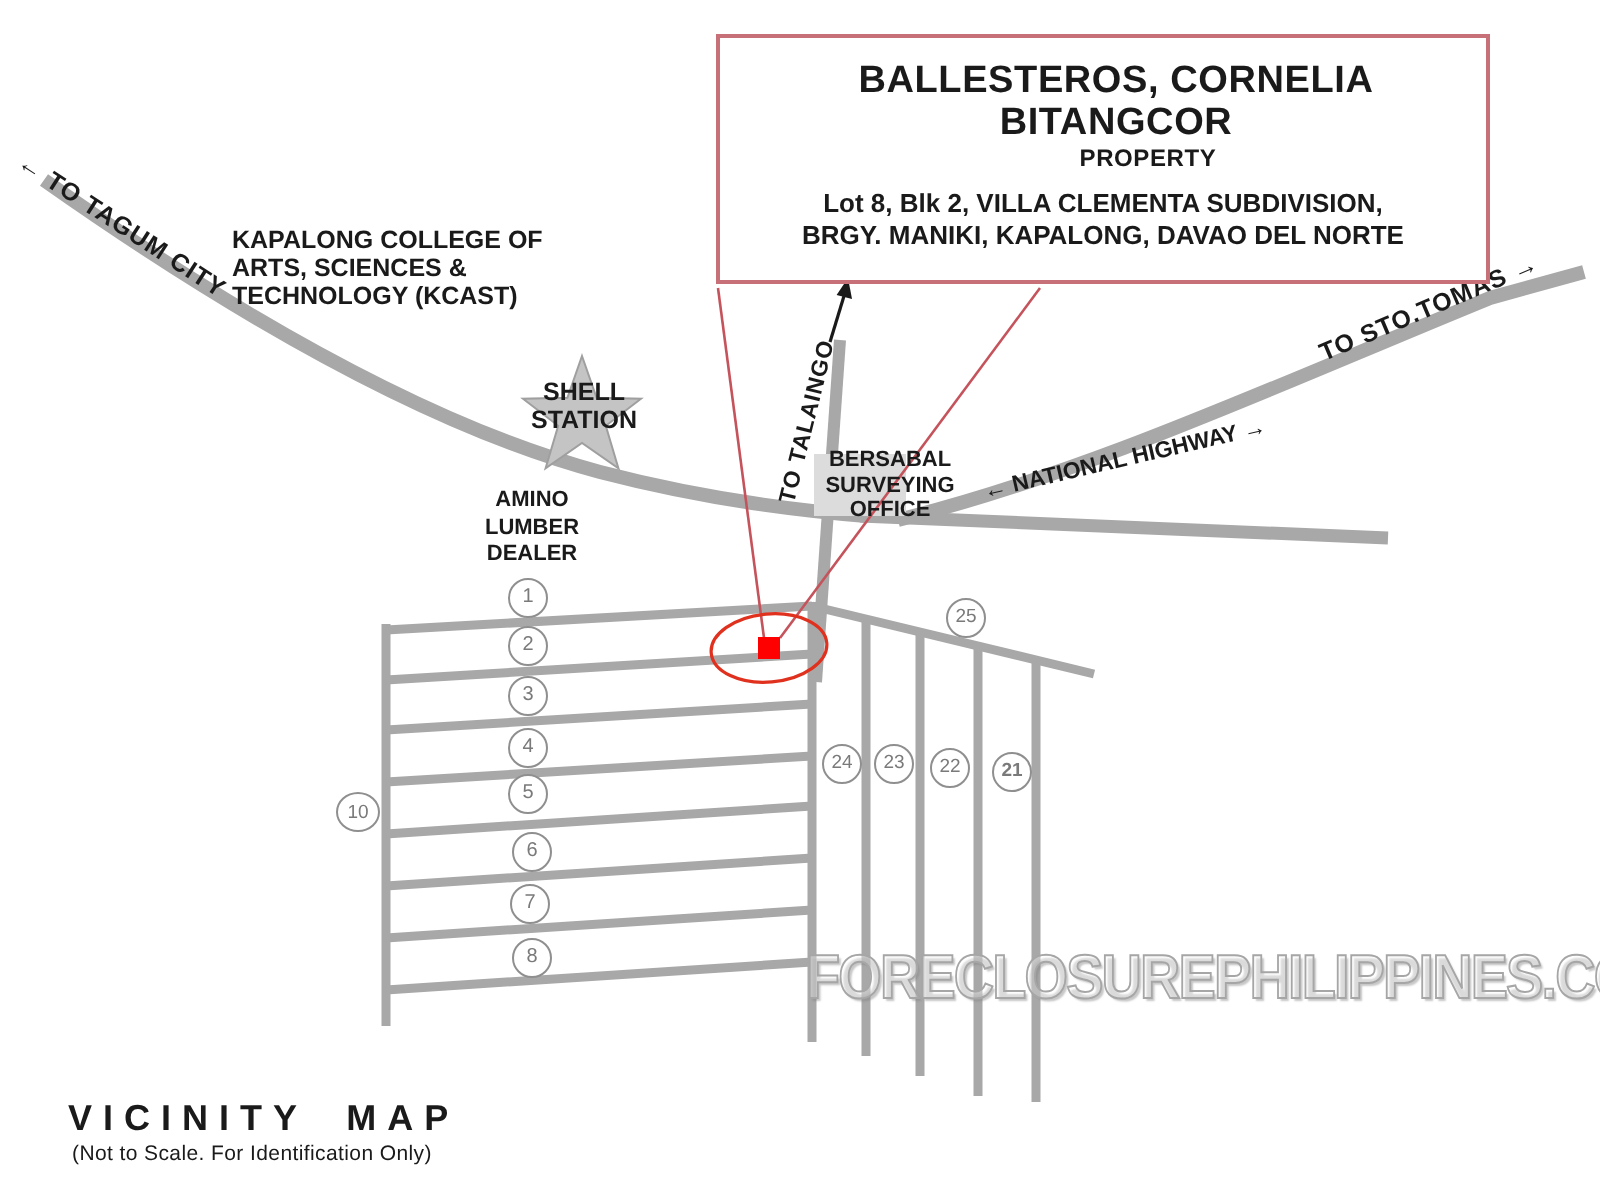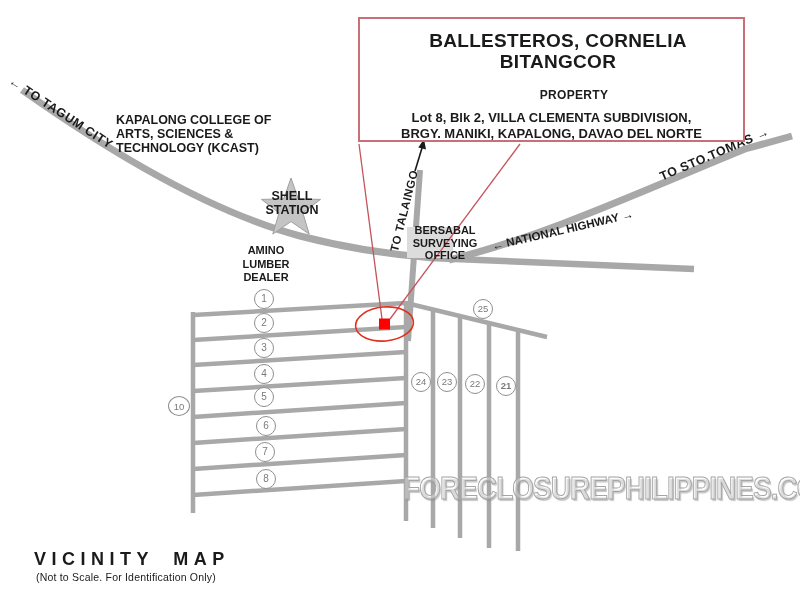--- a/index.html
+++ b/index.html
@@ -9,21 +9,21 @@
   }
   #stage svg.map-layer{position:absolute;left:0;top:0;z-index:1;}
   .lbl{position:absolute;z-index:4;font-weight:bold;white-space:pre-line;}
   .center{text-align:center;}
   
   .prop-box{
     position:absolute;left:358px;top:17px;width:387px;height:125px;z-index:5;
     border:2px solid #c77078;background:#ffffff;text-align:center;box-sizing:border-box;
   }
   .prop-owner{font-weight:bold;font-size:19px;line-height:21px;margin-top:11px;white-space:pre-line;letter-spacing:.3px;padding-left:13px;}
-  .prop-label{font-weight:bold;font-size:12px;margin-top:16px;letter-spacing:.3px;padding-left:45px;}
+  .prop-label{font-weight:bold;font-size:12px;margin-top:0;letter-spacing:.3px;padding-left:45px;}
   .prop-address{font-weight:bold;font-size:13px;line-height:16px;margin-top:8px;white-space:pre-line;}
   
   .kcast{left:116px;top:113px;font-size:12.5px;line-height:14px;}
   .tagum{left:14px;top:74px;font-size:12.5px;transform:rotate(33deg);transform-origin:0 0;letter-spacing:.5px;white-space:nowrap;}
   .shell{left:248px;top:189px;width:88px;font-size:12.5px;line-height:14px;}
   .amino{left:227px;top:244px;width:78px;font-size:11px;line-height:13.5px;}
   .bersabal{left:408px;top:224px;width:74px;font-size:11px;line-height:12.5px;}
   .talaingo{left:343px;top:204px;width:124px;height:14px;font-size:11.5px;transform:rotate(-76deg);transform-origin:center;letter-spacing:.5px;white-space:nowrap;}
   .highway{left:480px;top:224px;width:165px;font-size:11.5px;transform:rotate(-13deg);transform-origin:center;white-space:nowrap;}
   .stotomas{left:652px;top:147px;width:125px;font-size:12.5px;transform:rotate(-23deg);transform-origin:center;letter-spacing:.5px;white-space:nowrap;}

